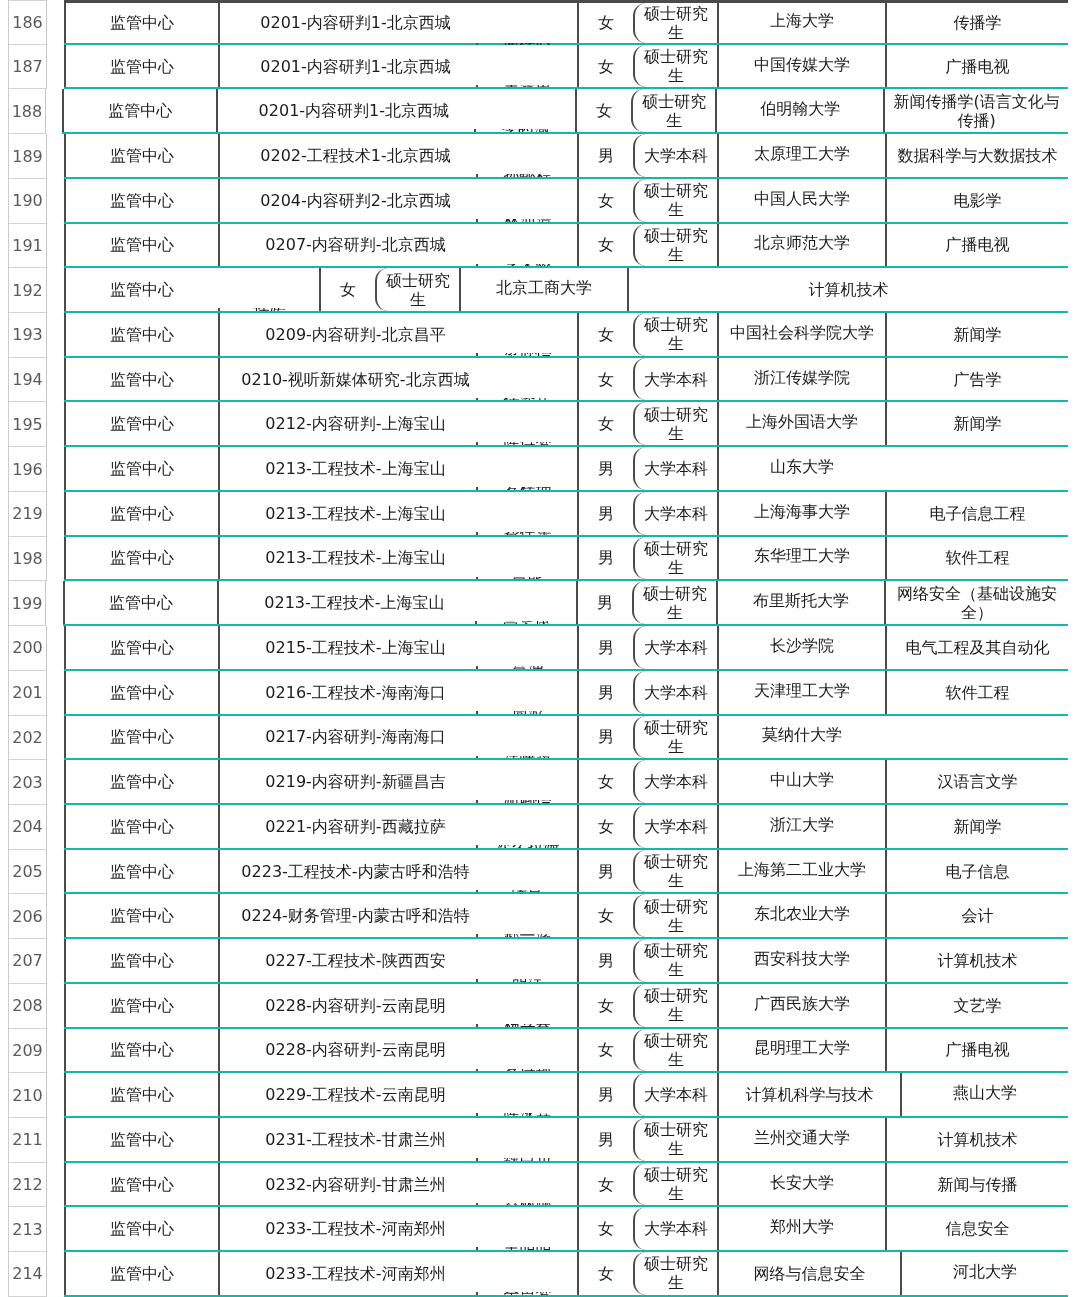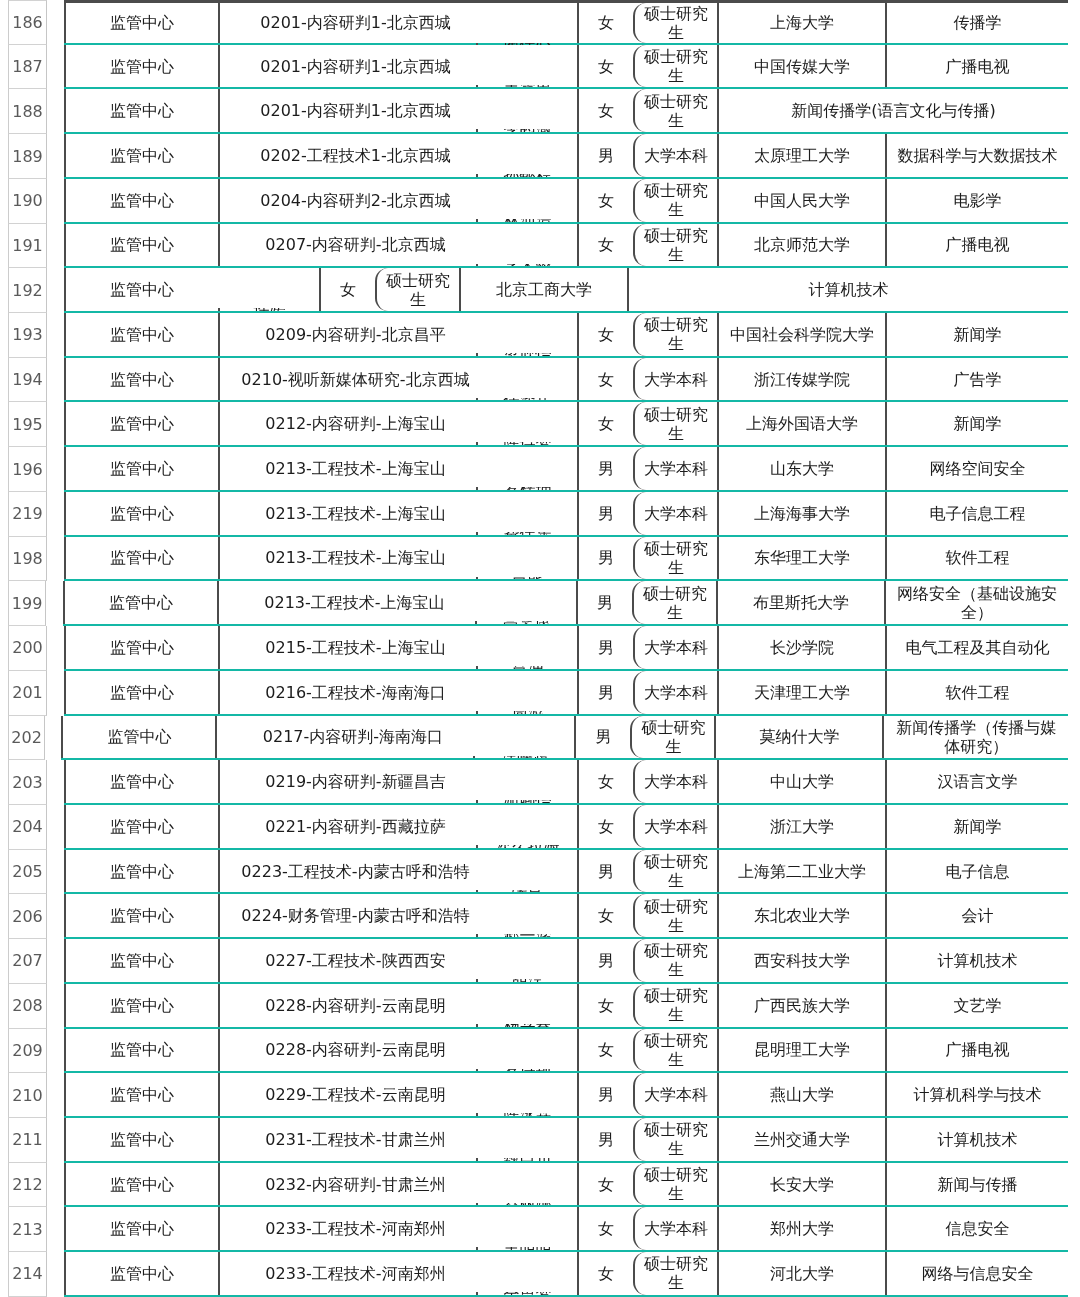--- a/index.html
+++ b/index.html
@@ -60,21 +60,21 @@
     font-size: 16px;
     line-height: 19px;
     padding: 1px 5px;
     overflow: hidden;
   }
   .c-dept   { width: 154px; }
   .c-pos    { width: 258px; padding-left: 20px; }
   .c-name   { width: 101px; margin-top: 40px; }
   .c-gender { width: 56px;  }
   .c-edu    { width: 84px; border-radius: 13px;  }
-  .c-univ   { width: 168px; padding: 1px 10px; }
+  .c-univ   { width: 168px; padding: 1px 10px; font-family: Liberation Mono, monospace; }
   .c-major  { flex: 1 1 0;  }
 </style>
 </head>
 <body>
 
 <div class="sheet" id="sheet">
   <div class="trow">
     <div class="gutter">186</div>
     <div class="gap"></div>
     <div class="cells">
@@ -104,20 +104,21 @@
 
   <div class="trow">
     <div class="gutter">188</div>
     <div class="gap"></div>
     <div class="cells">
       <div class="cell c-dept">监管中心</div>
       <div class="cell c-pos">0201-内容研判1-北京西城</div>
       <div class="cell c-name">李昀澍</div>
       <div class="cell c-gender">女</div>
       <div class="cell c-edu">硕士研究生</div>
+      <div class="cell c-univ">伯明翰大学</div>
       <div class="cell c-major">新闻传播学(语言文化与传播)</div>
     </div>
   </div>
 
   <div class="trow">
     <div class="gutter">189</div>
     <div class="gap"></div>
     <div class="cells">
       <div class="cell c-dept">监管中心</div>
       <div class="cell c-pos">0202-工程技术1-北京西城</div>
@@ -215,21 +216,20 @@
   <div class="trow">
     <div class="gutter">196</div>
     <div class="gap"></div>
     <div class="cells">
       <div class="cell c-dept">监管中心</div>
       <div class="cell c-pos">0213-工程技术-上海宝山</div>
       <div class="cell c-name">罗梓珅</div>
       <div class="cell c-gender">男</div>
       <div class="cell c-edu">大学本科</div>
       <div class="cell c-univ">山东大学</div>
-      <div class="cell c-major">网络空间安全</div>
     </div>
   </div>
 
   <div class="trow">
     <div class="gutter">219</div>
     <div class="gap"></div>
     <div class="cells">
       <div class="cell c-dept">监管中心</div>
       <div class="cell c-pos">0213-工程技术-上海宝山</div>
       <div class="cell c-name">费佳乐</div>
@@ -299,21 +299,20 @@
   <div class="trow">
     <div class="gutter">202</div>
     <div class="gap"></div>
     <div class="cells">
       <div class="cell c-dept">监管中心</div>
       <div class="cell c-pos">0217-内容研判-海南海口</div>
       <div class="cell c-name">汪映超</div>
       <div class="cell c-gender">男</div>
       <div class="cell c-edu">硕士研究生</div>
       <div class="cell c-univ">莫纳什大学</div>
-      <div class="cell c-major">新闻传播学（传播与媒体研究）</div>
     </div>
   </div>
 
   <div class="trow">
     <div class="gutter">203</div>
     <div class="gap"></div>
     <div class="cells">
       <div class="cell c-dept">监管中心</div>
       <div class="cell c-pos">0219-内容研判-新疆昌吉</div>
       <div class="cell c-name">姬卿怡</div>
@@ -410,22 +409,22 @@
 
   <div class="trow">
     <div class="gutter">210</div>
     <div class="gap"></div>
     <div class="cells">
       <div class="cell c-dept">监管中心</div>
       <div class="cell c-pos">0229-工程技术-云南昆明</div>
       <div class="cell c-name">陈泳霖</div>
       <div class="cell c-gender">男</div>
       <div class="cell c-edu">大学本科</div>
+      <div class="cell c-major">计算机科学与技术</div>
       <div class="cell c-univ">燕山大学</div>
-      <div class="cell c-major">计算机科学与技术</div>
     </div>
   </div>
 
   <div class="trow">
     <div class="gutter">211</div>
     <div class="gap"></div>
     <div class="cells">
       <div class="cell c-dept">监管中心</div>
       <div class="cell c-pos">0231-工程技术-甘肃兰州</div>
       <div class="cell c-name">魏巨川</div>
@@ -466,17 +465,17 @@
 
   <div class="trow">
     <div class="gutter">214</div>
     <div class="gap"></div>
     <div class="cells">
       <div class="cell c-dept">监管中心</div>
       <div class="cell c-pos">0233-工程技术-河南郑州</div>
       <div class="cell c-name">仝思梦</div>
       <div class="cell c-gender">女</div>
       <div class="cell c-edu">硕士研究生</div>
+      <div class="cell c-major">网络与信息安全</div>
       <div class="cell c-univ">河北大学</div>
-      <div class="cell c-major">网络与信息安全</div>
     </div>
   </div>
 </div>
 
 </body></html>

